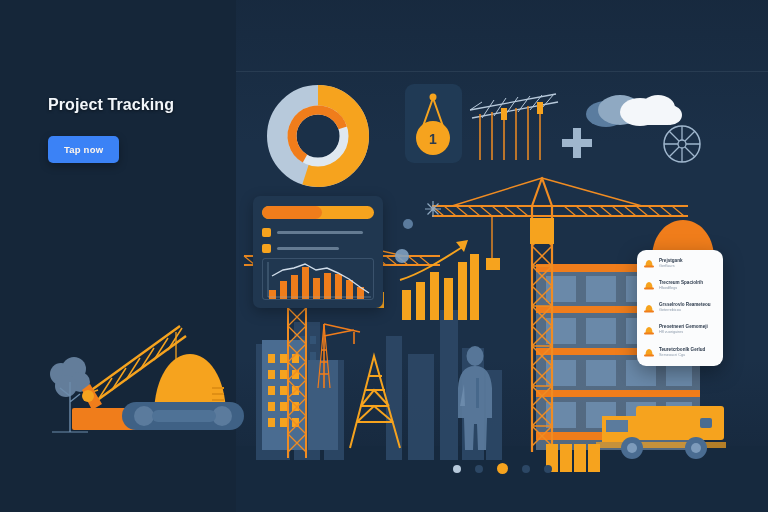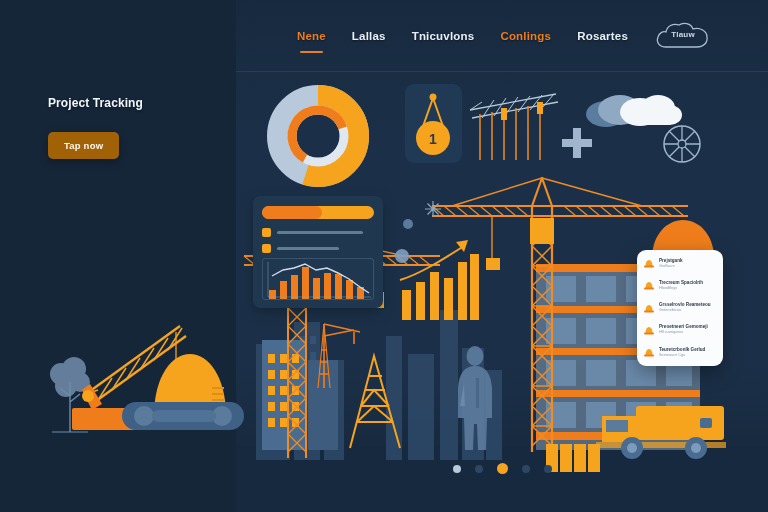--- a/index.html
+++ b/index.html
@@ -55,30 +55,30 @@
     font-size: 8px; font-weight: 700; color: #cfdae6; letter-spacing: .2px;
     filter: blur(.3px);
   }
   .nav-underline-bar {
     position: absolute; left: 236px; top: 71px; width: 532px; height: 1px;
     background: rgba(180,200,220,.10); z-index: 39;
   }
   
   .hero { position: absolute; left: 48px; top: 96px; width: 182px; z-index: 30; }
   .hero-title {
-    font-size: 12px; font-weight: 700; color: #f2f6fa; letter-spacing: .1px;
+    font-size: 16px; font-weight: 700; color: #f2f6fa; letter-spacing: .1px;
     text-shadow: 0 1px 3px rgba(0,0,0,.5);
   }
   .hero-body {
     margin-top: 16px; font-size: 9.6px; line-height: 15.3px;
     color: #b9c7d6; filter: blur(.32px); letter-spacing: .1px;
   }
   .hero-cta {
     margin-top: 22px; display: inline-block;
-    background: #a16207; color: #fff6ec;
+    background: #3b82f6; color: #fff6ec;
     font-size: 9.5px; font-weight: 700; letter-spacing: .2px;
     padding: 8px 16px; border-radius: 5px; border: none; cursor: pointer;
     filter: blur(.2px); box-shadow: 0 3px 8px rgba(0,0,0,.3);
   }
   
   .left-illo { position: absolute; left: 40px; top: 318px; width: 200px; height: 125px; z-index: 25; }
   
   .donut { position: absolute; left: 262px; top: 80px; width: 112px; height: 112px; z-index: 28; }
   
   .badge-tile {
@@ -532,34 +532,20 @@
         <rect x="0" y="7.4" width="10" height="2.2" rx="1.1" fill="#f07d1b"></rect>
       </svg>
       <div class="lc-txt">
         <div class="lc-title">Teuretcrbonlk Gerlud</div>
         <div class="lc-sub">Serseoucri Cgu</div>
       </div>
     </div>
   </div>
 
   <div class="nav-underline-bar"></div>
-  <div class="nav">
-    <span class="nav-item accent active">Nene</span>
-    <span class="nav-item">Lallas</span>
-    <span class="nav-item">Tnicuvlons</span>
-    <span class="nav-item accent">Conlings</span>
-    <span class="nav-item">Rosartes</span>
-    <span class="nav-cloud">
-      <svg width="58" height="30" viewBox="0 0 58 30">
-        <path d="M12 26 C5 26 2 21 4 16 C5 12 9 10 12 11 C13 5 19 2 25 4 C29 1 37 2 39 8
-                 C46 6 53 10 53 16 C54 22 49 26 43 26 Z" fill="none" stroke="#a9bed3" stroke-width="1.3"></path>
-      </svg>
-      <span class="cloud-label">Tlauw</span>
-    </span>
-  </div>
 
   <div class="hero">
     <div class="hero-title">Project Tracking</div>
     <button class="hero-cta">Tap now</button>
   </div>
 
   <div class="dots">
     <span class="dot d-light"></span>
     <span class="dot d-dim"></span>
     <span class="dot d-active"></span>

